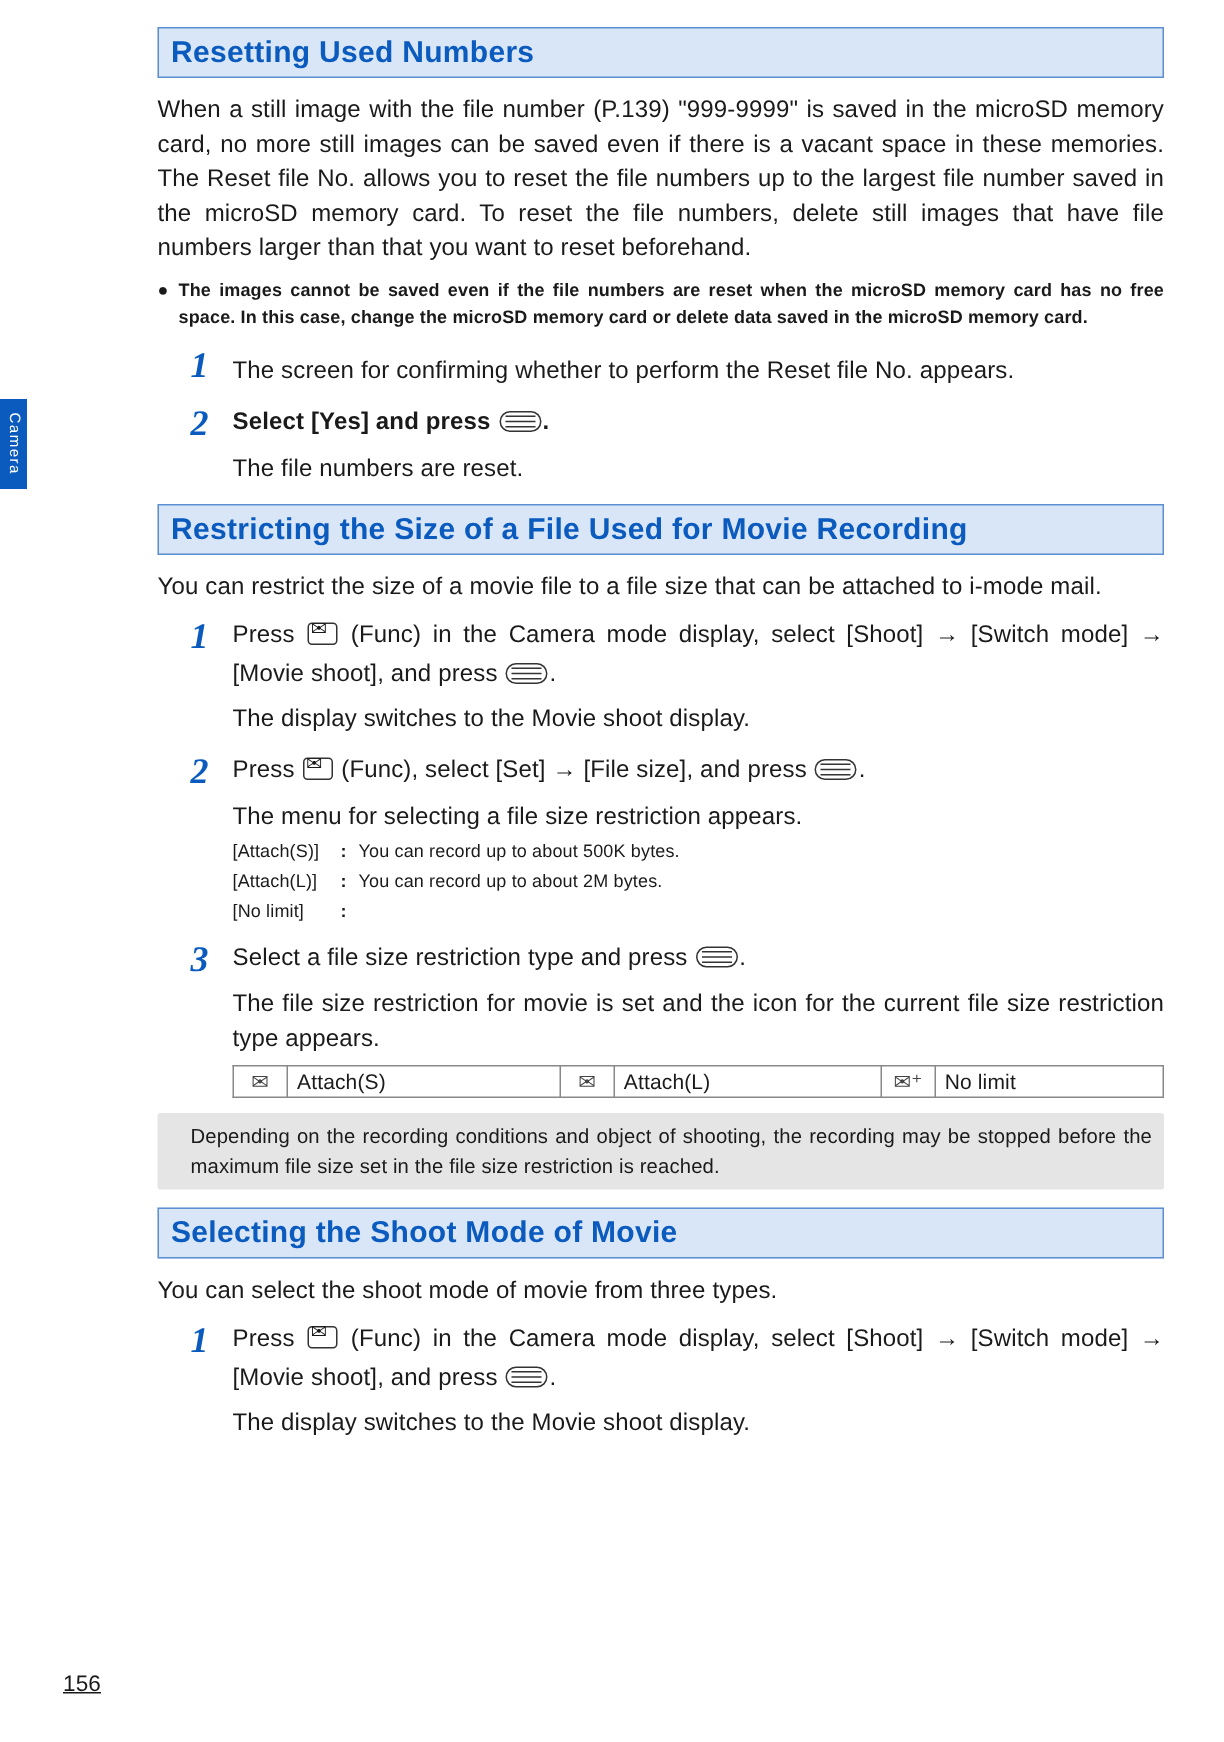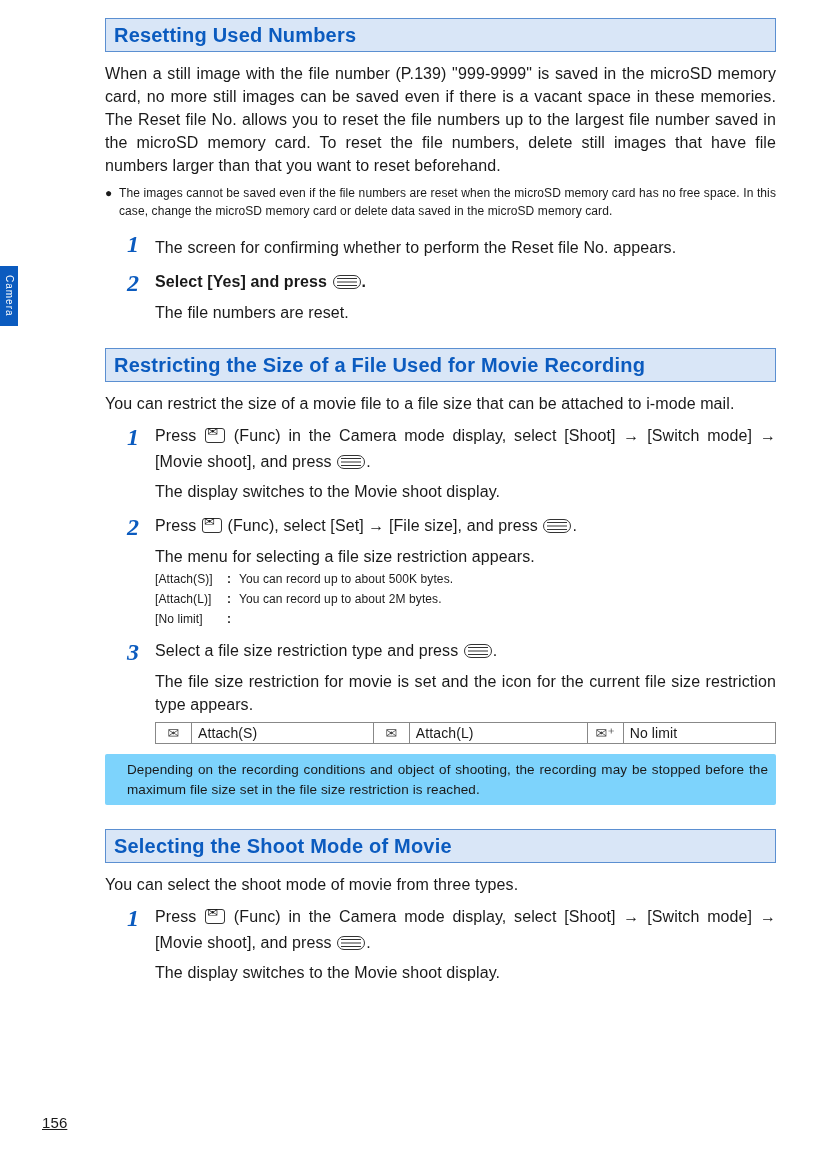--- a/index.html
+++ b/index.html
@@ -12,21 +12,21 @@
     padding: 18px 40px 40px 105px;
     letter-spacing: 0.1px;
   }
   .section-header {
     background: #d9e6f7;
     border: 1px solid #5b8fd1;
     color: #0b5bbf;
     font-weight: bold;
     font-size: 20px;
     padding: 5px 8px 4px 8px;
-    margin-top: 24px;
+    margin-top: 12px;
     margin-bottom: 10px;
     letter-spacing: 0.2px;
   }
   .section-header.first { margin-top: 0; }
   .body-text {
     font-size: 16px;
     line-height: 1.44;
     margin-bottom: 8px;
     text-align: justify;
   }
@@ -34,21 +34,21 @@
     font-size: 12px;
     line-height: 1.45;
     display: flex;
     margin-bottom: 10px;
     text-align: justify;
   }
   .bullet .dot {
     width: 14px;
     flex-shrink: 0;
   }
-  .bullet .bt { flex: 1; }
+  .bullet .bt { flex: 1; font-weight: bold; }
   .step {
     display: flex;
     margin-bottom: 10px;
     padding-left: 22px;
   }
   .step-num {
     color: #0b5bbf;
     font-size: 24px;
     font-weight: bold;
     font-style: italic;
@@ -134,21 +134,21 @@
     height: 21px;
   }
   .icon-table td.icell { width: 36px; text-align: center; }
   .mini-icon {
     display: inline-block;
     font-size: 14px;
     color: #444;
     line-height: 1;
   }
   .note-box {
-    background: #7dd3fc;
+    background: #e5e5e5;
     border-radius: 2px;
     padding: 6px 8px 6px 8px;
     font-size: 13.5px;
     line-height: 1.45;
     margin-top: 10px;
     display: flex;
     text-align: justify;
   }
   .note-box .nb { width: 14px; flex-shrink: 0; color: #0b5bbf; }
   .note-box .nt { flex: 1; }

